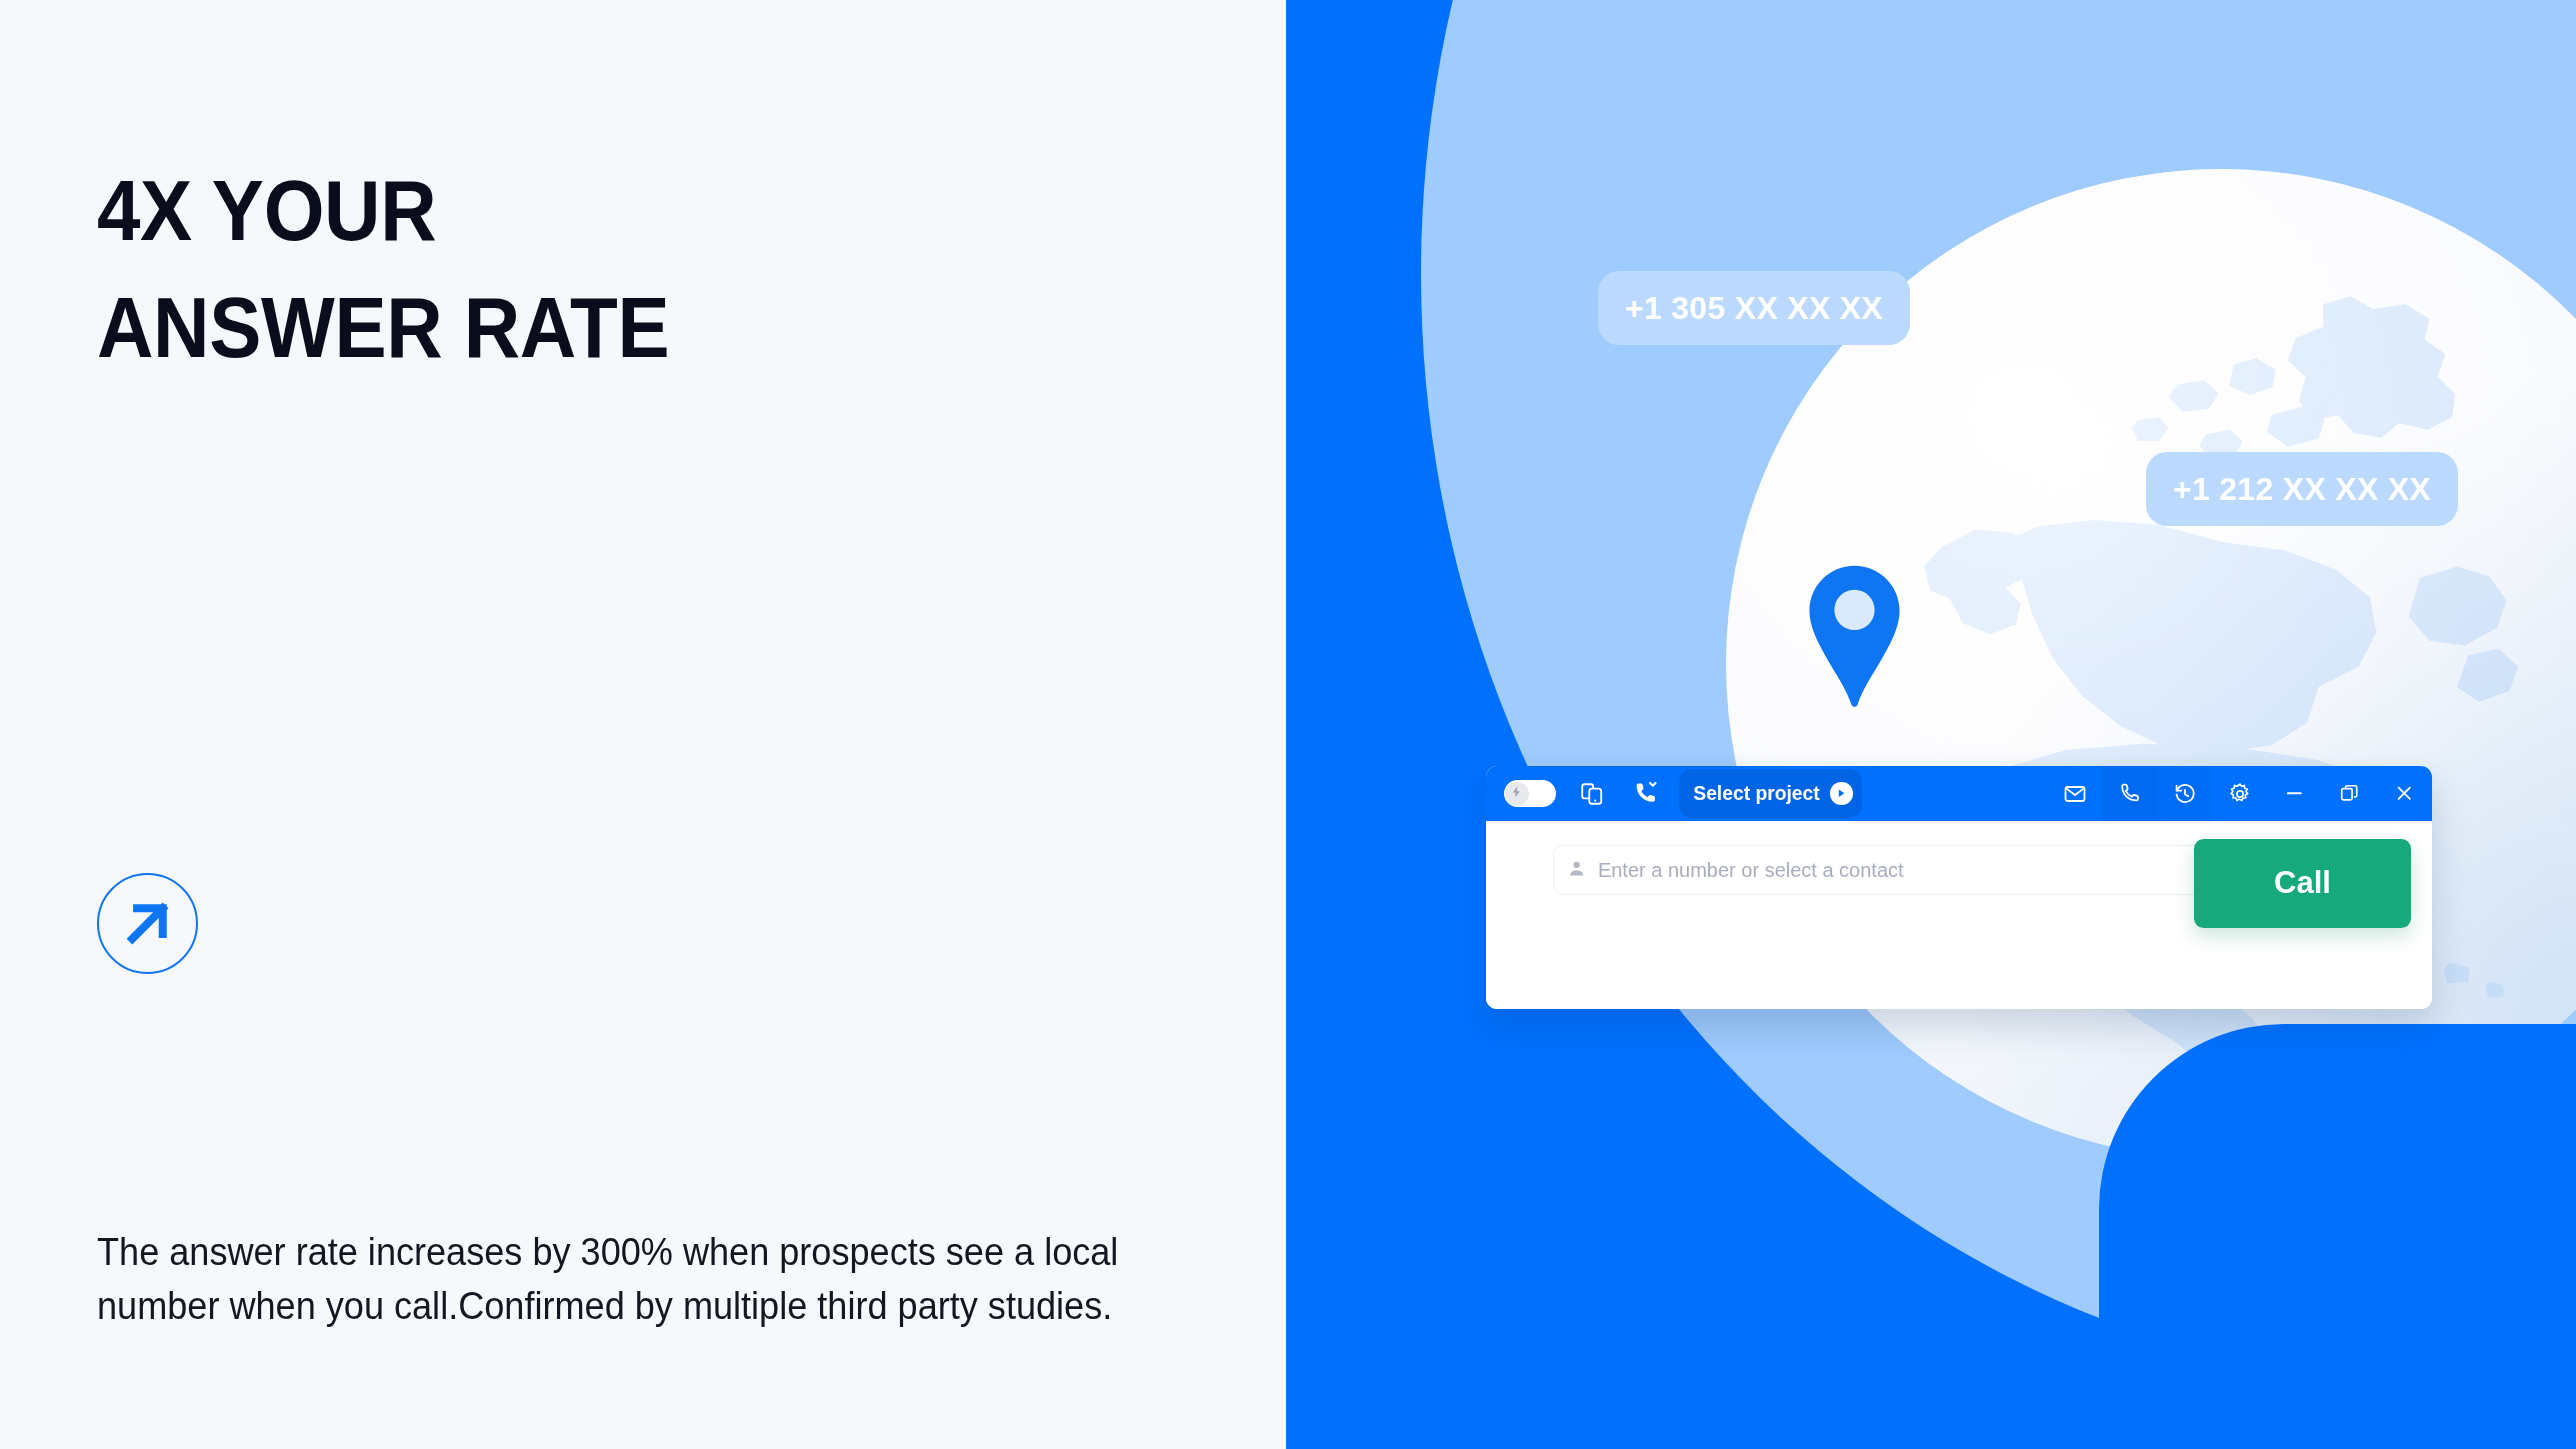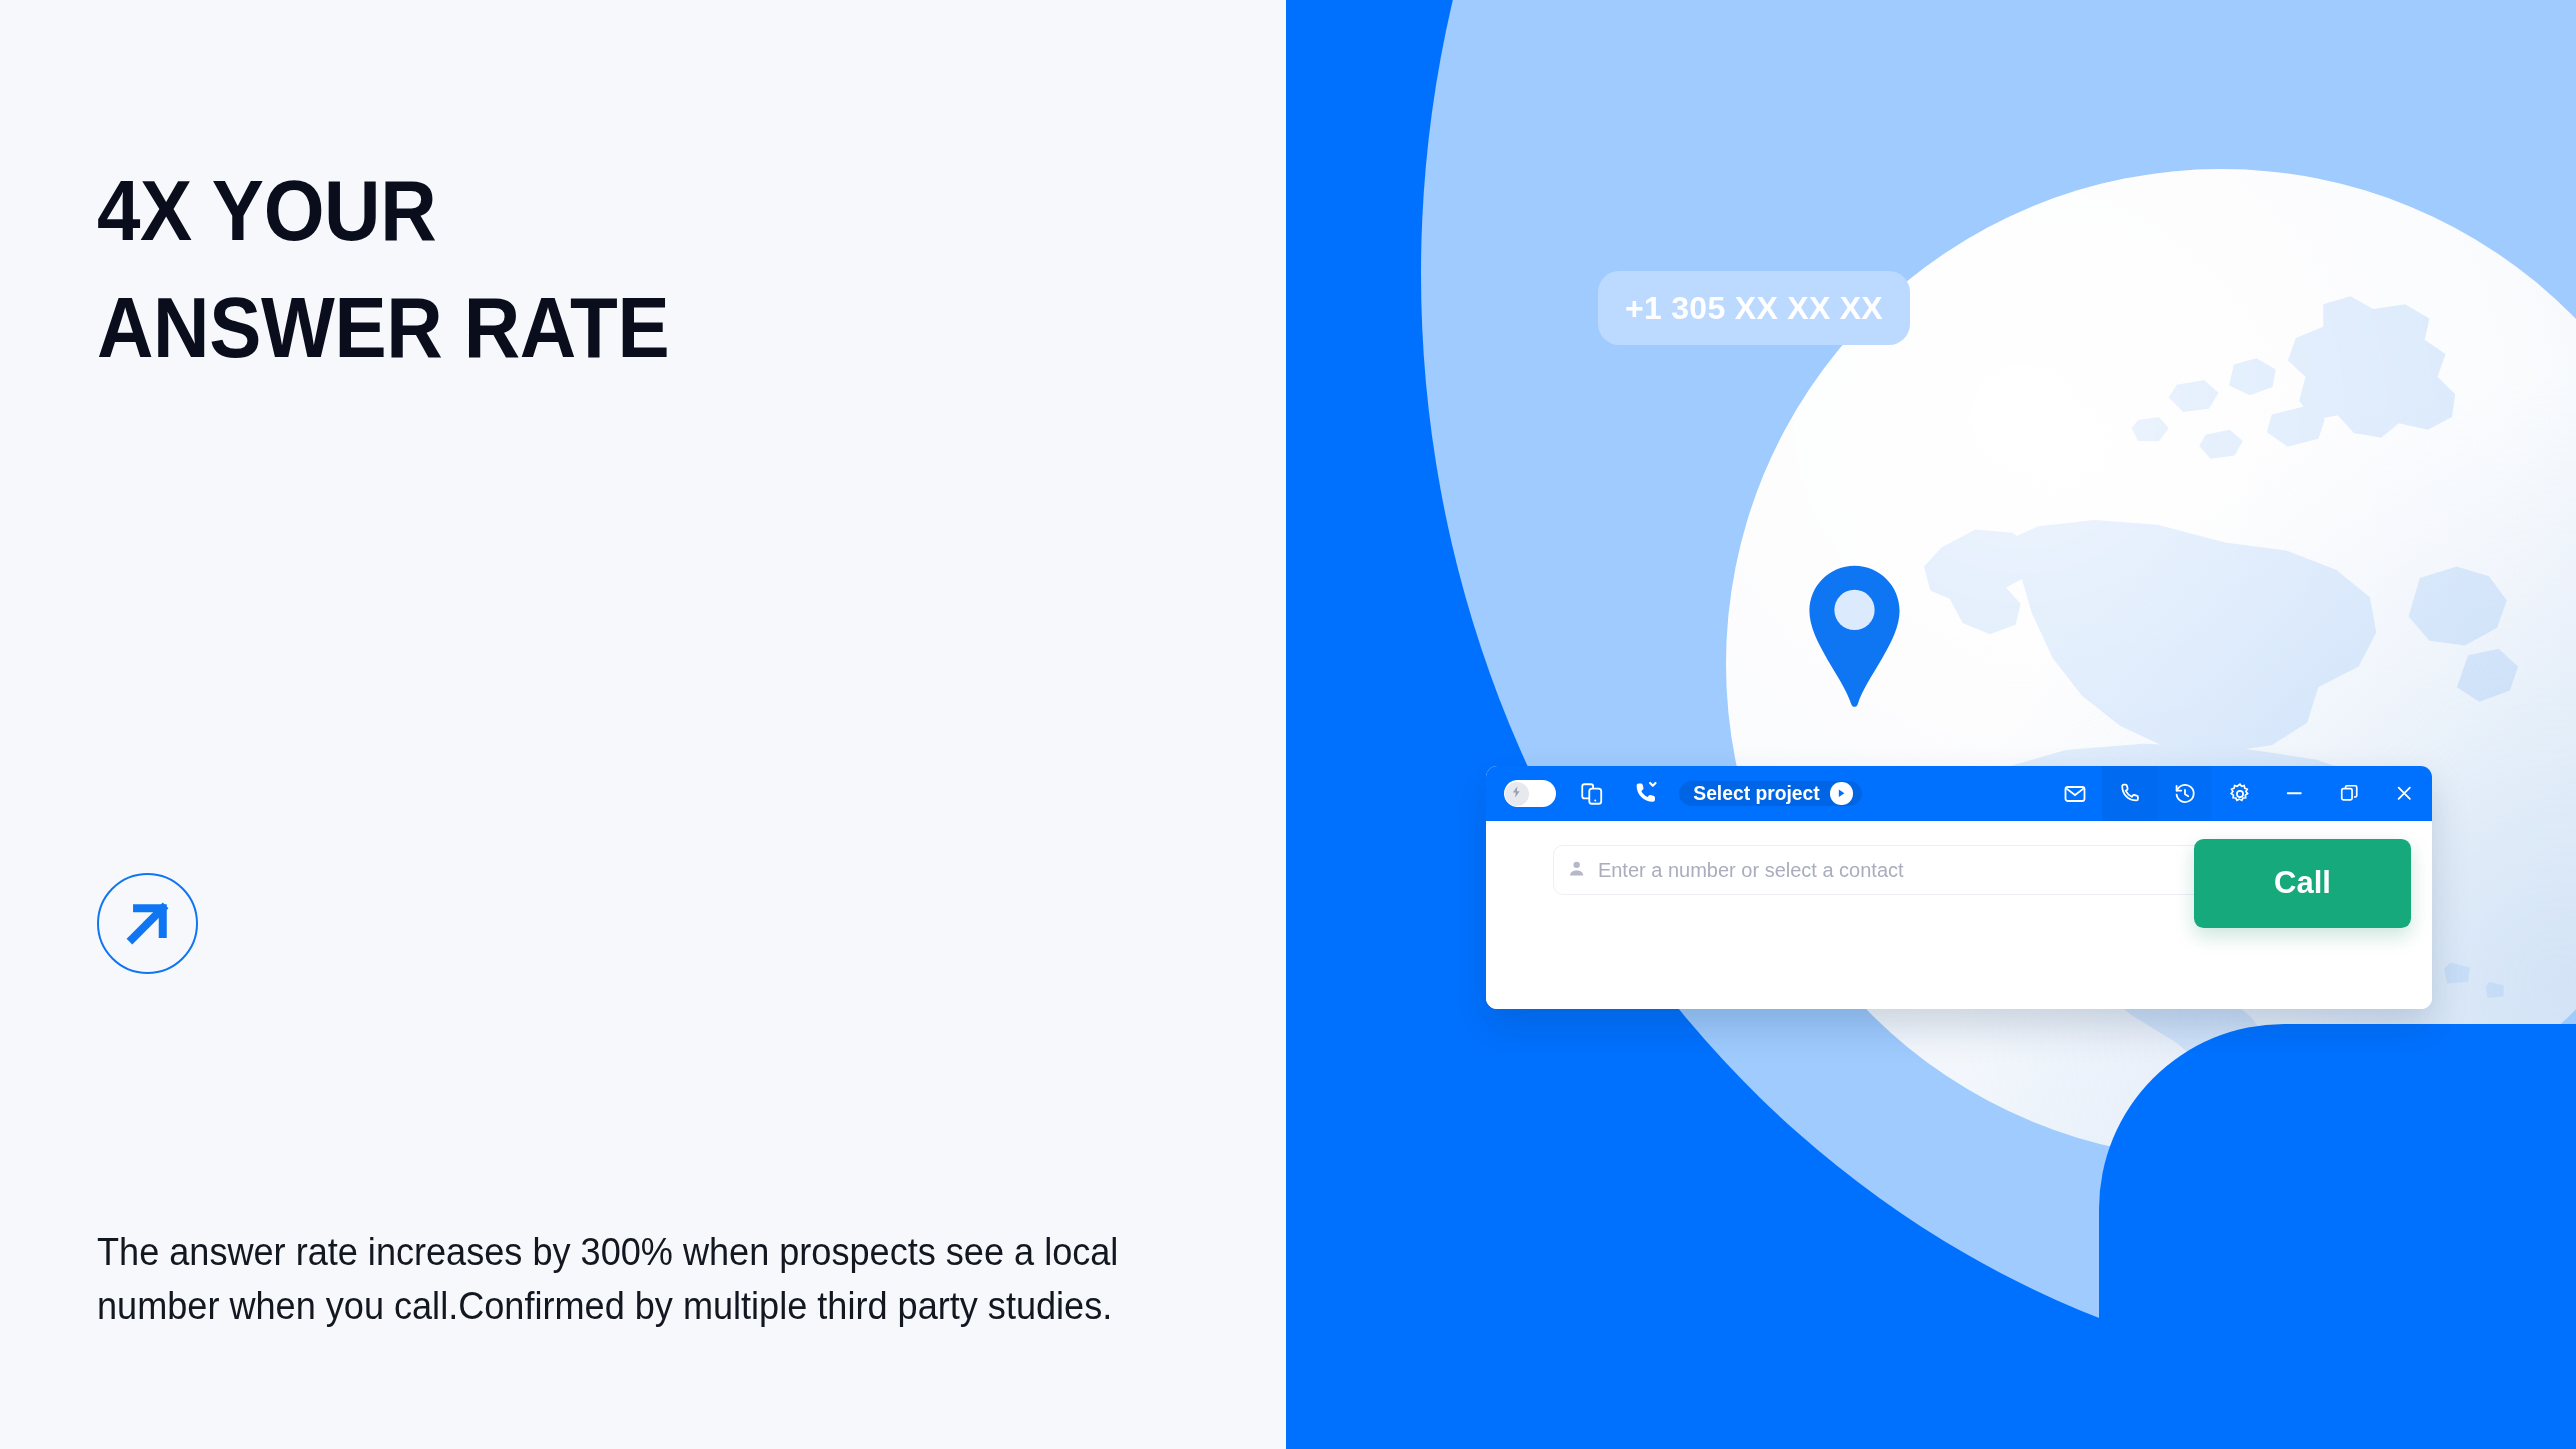--- a/index.html
+++ b/index.html
@@ -236,21 +236,21 @@
     align-items: center;
     justify-content: center;
   }
 
   .project-pill {
     display: flex;
     align-items: center;
     gap: 10.5px;
     background: rgba(0,0,0,0.10);
     border-radius: 13px;
-    height: 25px;
+    height: 49px;
     padding: 0 8.9px 0 14.5px;
     margin-left: 14.5px;
     color: #ffffff;
     font-size: 19.3px;
     font-weight: 700;
     font-family: "Liberation Sans Narrow", "Liberation Sans", sans-serif;
     white-space: nowrap;
   }
   .play-circle {
     width: 22.5px;
@@ -383,20 +383,21 @@
 
   <div class="map-pin">
     <svg width="95" height="145" viewBox="0 0 118 180" fill="none">
       <path d="M59 2 C28 2 3 27 3 58 C3 96 44 140 55 174 C56.6 178.5 61.4 178.5 63 174 C74 140 115 96 115 58 C115 27 90 2 59 2 Z" fill="#0f76f3"></path>
       <circle cx="59" cy="57" r="25" fill="#dceafd"></circle>
     </svg>
   </div>
 
   <div class="num-bubble bub-305">+1 305 XX XX XX</div>
 
+  <div class="num-bubble bub-212">+1 212 XX XX XX</div>
 
 
   <div class="dialer">
 
     <div class="dialer-header">
 
       <div class="hdr-left">
 
         <div class="toggle-pill">
           <div class="toggle-knob">

